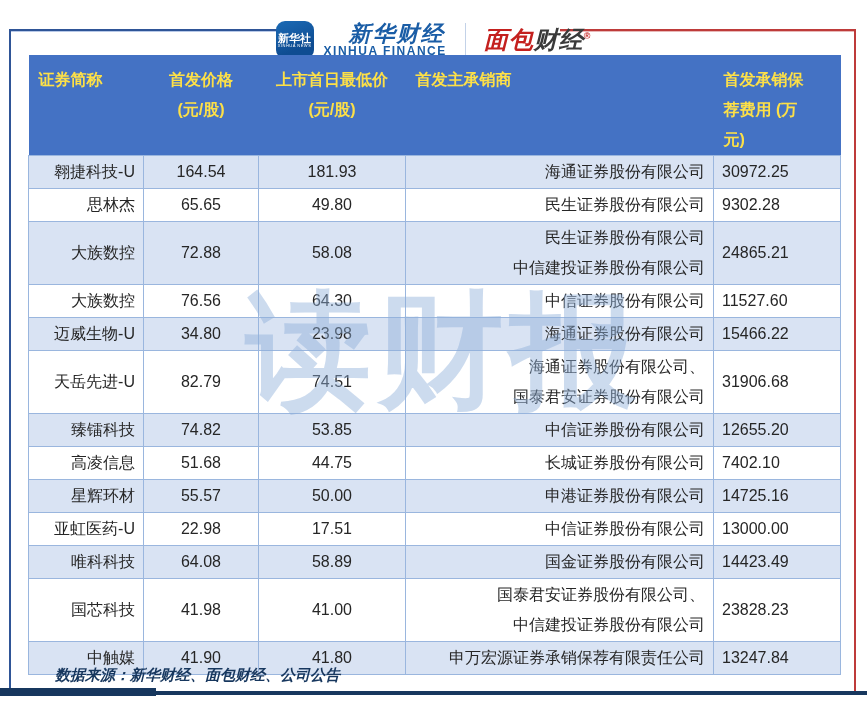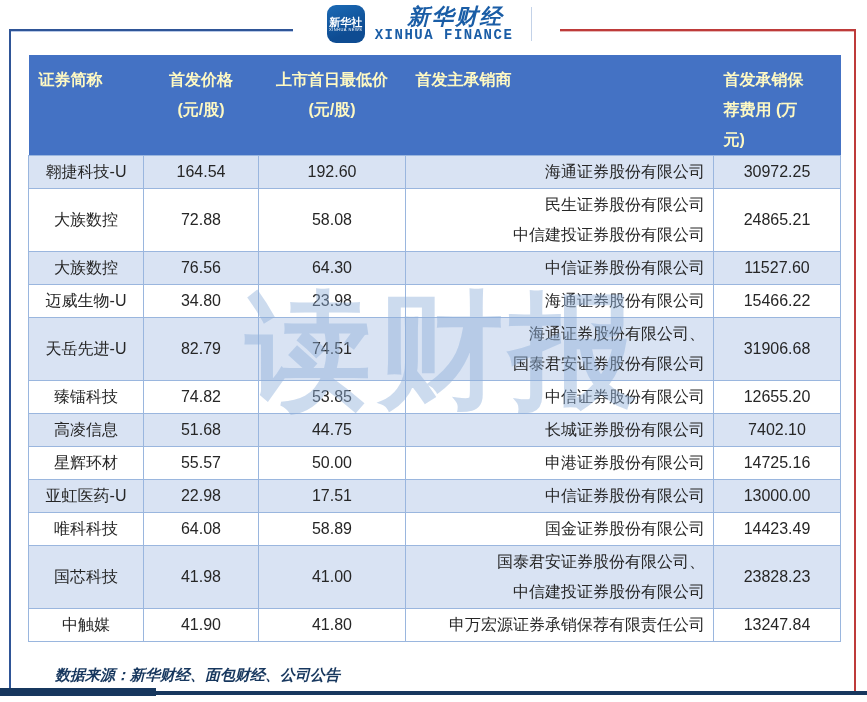--- a/index.html
+++ b/index.html
@@ -15,66 +15,66 @@
   .frame-top-left  { position: absolute; left: 9px;  top: 29px; width: 284px; height: 3px;
                      border-top: 2px solid #2F5597; border-bottom: 1px solid #B8C9E8; }
   .frame-top-right { position: absolute; left: 560px; top: 29px; width: 296px; height: 3px;
                      border-top: 2px solid #BE3B3A; border-bottom: 1px solid #E8B8B8; }
   .frame-left   { position: absolute; left: 9px;  top: 29px; width: 2px; height: 665px; background: #2F5597; }
   .frame-right  { position: absolute; left: 854px; top: 29px; width: 2px; height: 665px; background: #BE3B3A; }
   .frame-bottom { position: absolute; left: 0; top: 691px; width: 867px; height: 4px; background: #17375E; }
   .frame-bottom-accent { position: absolute; left: 0; top: 688px; width: 156px; height: 8px; background: #17375E; }
 
   
-  .logos { position: absolute; left: 0; top: 0; width: 867px; height: 48px;
+  .logos { position: absolute; left: 0; top: 16px; width: 867px; height: 48px;
            display: flex; align-items: center; justify-content: center; gap: 10px; }
   .xinhua-app-icon {
     width: 38px; height: 38px; border-radius: 9px;
     background: linear-gradient(160deg, #1B6AB5 0%, #0E4C92 70%);
     color: #fff; display: flex; flex-direction: column; align-items: center; justify-content: center;
     line-height: 1.1;
   }
   .xinhua-app-icon .icon-cn { font-size: 11px; font-weight: 700; }
   .xinhua-app-icon .icon-en { font-size: 4px; letter-spacing: 0.5px; }
   .xinhua-wordmark { display: flex; flex-direction: column; align-items: center; line-height: 1.05; }
   .xinhua-cn { font-family: "Liberation Serif", "DejaVu Serif", serif;
                font-style: italic; font-weight: 700; font-size: 22px; color: #1A5DA6; letter-spacing: 2px; margin-left: 23px; }
-  .xinhua-en { font-size: 14px; font-weight: 700; color: #1A5DA6; letter-spacing: 1.5px; font-family: Liberation Mono, monospace; }
+  .xinhua-en { font-size: 12px; font-weight: 700; color: #1A5DA6; letter-spacing: 1.5px; }
   .logo-divider { width: 1px; height: 34px; background: #C3D2E8; margin: 0 8px; }
   .bread-logo { font-size: 24px; font-weight: 800; font-style: italic; letter-spacing: 1px; white-space: nowrap; }
   .bread-red  { color: #C4201E; }
   .bread-dark { color: #3A3A3A; }
   .bread-reg  { color: #C4201E; font-size: 9px; vertical-align: super; font-style: normal; }
 
   
   table.data-table {
     position: absolute; left: 28px; top: 55px; width: 812px;
     border-collapse: collapse; table-layout: fixed;
   }
   col.c1 { width: 115px; } col.c2 { width: 115px; } col.c3 { width: 147px; }
   col.c4 { width: 308px; } col.c5 { width: 127px; }
 
   thead th {
-    background: #4472C4; color: #fef9c3; font-weight: 700; font-size: 16px;
+    background: #4472C4; color: #fde047; font-weight: 700; font-size: 16px;
     height: 92px; vertical-align: top; padding: 10px 8px 0 8px;
     line-height: 30px; white-space: pre-line; border: 0;
   }
   thead th.h0, thead th.h3, thead th.h4 { text-align: left; padding-left: 10px; }
   thead th.h1, thead th.h2 { text-align: center; margin-top: 39px; }
 
   tbody td {
     border: 1px solid #9AB6DE; font-size: 16px; color: #262626;
     line-height: 30px; padding: 1px 8px; white-space: pre-line; vertical-align: middle;
   }
   tbody tr:nth-child(odd)  { background: #D9E3F3; }
   tbody tr:nth-child(even) { background: #FFFFFF; }
-  td.col-name { text-align: center; }
+  td.col-name { text-align: right; }
   td.col-price, td.col-low { text-align: center; }
   td.col-underwriter { text-align: right; padding-left: 10px; }
-  td.col-fee { text-align: center; }
+  td.col-fee { text-align: left; }
 
   
   .watermark {
     position: absolute; left: 246px; top: 268px; z-index: 10;
     font-size: 126px; font-weight: 700; letter-spacing: 6px;
     color: #8FB0DA; opacity: 0.45; pointer-events: none; white-space: nowrap;
   }
 
   
   .footer {
@@ -98,20 +98,21 @@
   <div class="logos">
     <div class="xinhua-app-icon">
       <div class="icon-cn">新华社</div>
       <div class="icon-en">XINHUA NEWS</div>
     </div>
     <div class="xinhua-wordmark">
       <div class="xinhua-cn">新华财经</div>
       <div class="xinhua-en">XINHUA FINANCE</div>
     </div>
     <div class="logo-divider"></div>
+    <div class="bread-logo"><span class="bread-red">面包</span><span class="bread-dark">财经</span><span class="bread-reg">®</span></div>
   </div>
 
   <table class="data-table">
     <colgroup>
       <col class="c1">
         <col class="c2">
         <col class="c3">
         <col class="c4">
         <col class="c5">
     </colgroup>
@@ -125,23 +126,30 @@
           <th class="h3">首发主承销商</th>
           <th class="h4">首发承销保
 荐费用 (万
 元)</th>
         </tr>
     </thead>
     <tbody id="body-rows">
         <tr>
           <td class="col-name">翱捷科技-U</td>
           <td class="col-price">164.54</td>
-          <td class="col-low">192.60</td>
+          <td class="col-low">181.93</td>
           <td class="col-underwriter">海通证券股份有限公司</td>
           <td class="col-fee">30972.25</td>
+        </tr>
+        <tr>
+          <td class="col-name">思林杰</td>
+          <td class="col-price">65.65</td>
+          <td class="col-low">49.80</td>
+          <td class="col-underwriter">民生证券股份有限公司</td>
+          <td class="col-fee">9302.28</td>
         </tr>
         <tr>
           <td class="col-name">大族数控</td>
           <td class="col-price">72.88</td>
           <td class="col-low">58.08</td>
           <td class="col-underwriter">民生证券股份有限公司
 中信建投证券股份有限公司</td>
           <td class="col-fee">24865.21</td>
         </tr>
         <tr>

